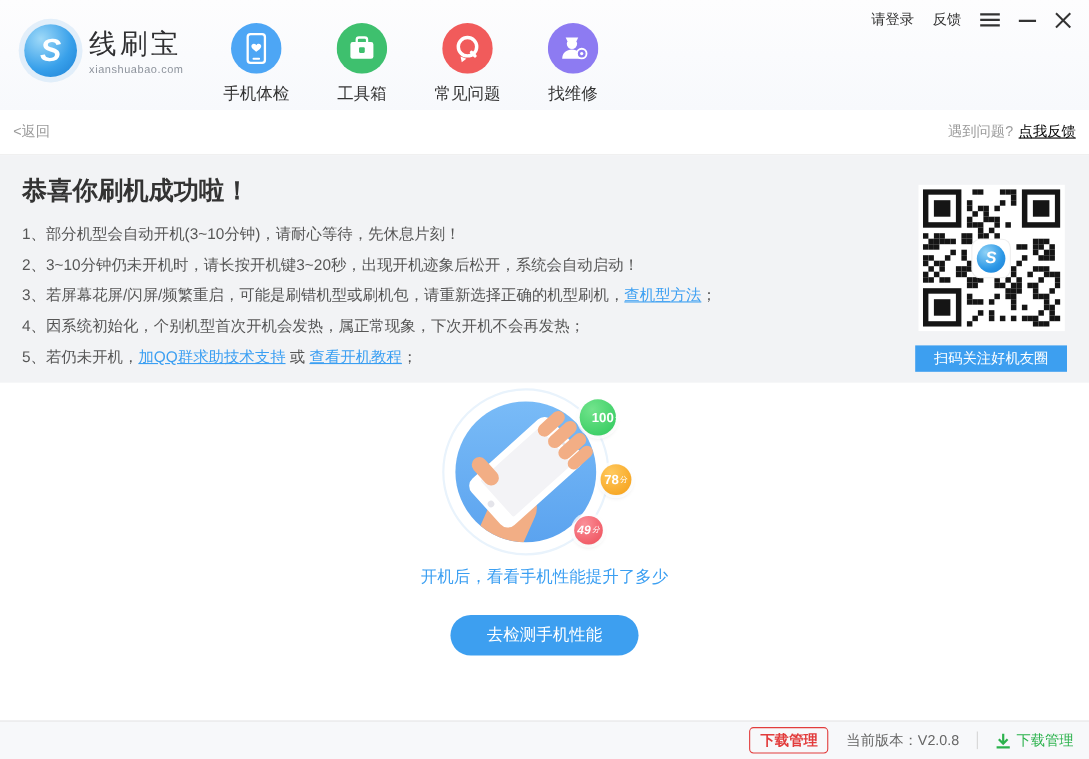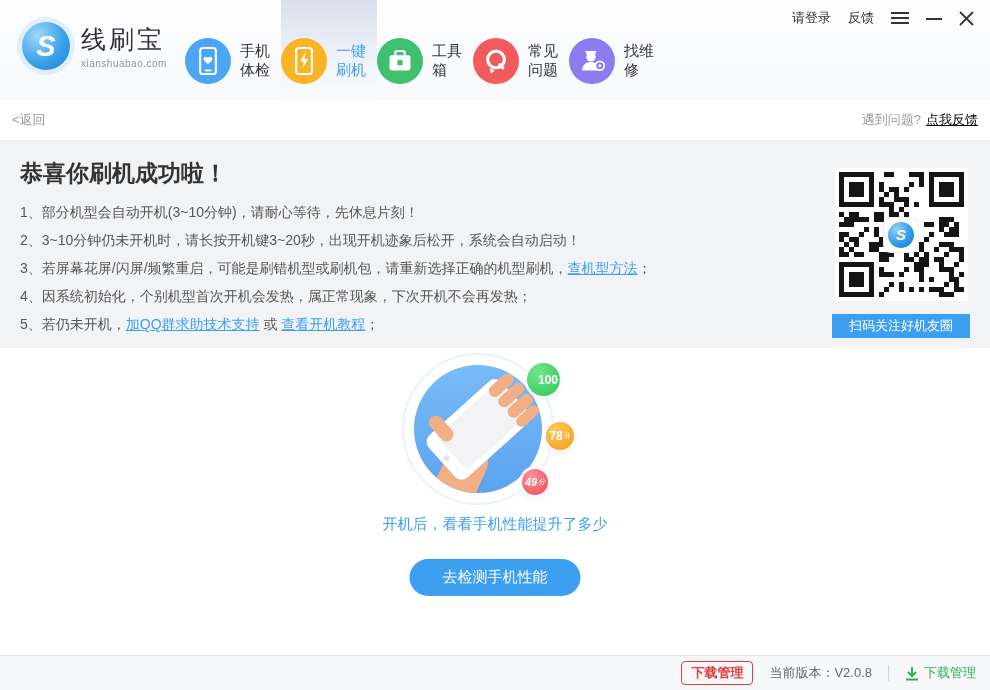--- a/index.html
+++ b/index.html
@@ -13,21 +13,21 @@
   .logo { position:absolute; left:22px; top:22px; display:flex; align-items:center; gap:11px; }
   .logo-badge { width:48px; height:48px; border-radius:50%;
     background:radial-gradient(circle at 32% 28%, #9ed9f8, #38a0ea 58%, #1b7fd4);
     color:#fff; font-size:29px; font-weight:bold; font-style:italic;
     display:flex; align-items:center; justify-content:center;
     box-shadow:0 0 0 5px rgba(180,214,243,.35); }
   .logo-name { font-size:25px; color:#2f2f31; letter-spacing:3px; }
   .logo-domain { font-size:10px; color:#8d939c; margin-top:2px; letter-spacing:.5px; }
 
   .nav { position:absolute; left:185px; top:0; height:100px; display:flex; }
-  .nav-item { width:96px; height:100px; display:flex; flex-direction:row; align-items:center;
+  .nav-item { width:96px; height:100px; display:flex; flex-direction:column; align-items:center;
     padding-top:21px; gap:9px; cursor:pointer; }
   .nav-item.active { background:linear-gradient(#d9dfec 0%, #eef2f8 55%, #fbfcfe 100%); }
   .nav-label { font-size:15px; color:#333; }
   .nav-item.active .nav-label { color:#3b9ff2; }
   .nav-icon svg { width:46px; height:46px; display:block; }
 
   .win-controls { position:absolute; top:9px; right:16px; display:flex; align-items:center;
     gap:17px; font-size:13px; color:#333;justify-content:center; }
   .win-controls .txt { cursor:pointer; }
   .win-controls svg { display:block; cursor:pointer; }
@@ -107,30 +107,20 @@
       <div class="nav-item">
         <span class="nav-icon">
           <svg viewBox="0 0 44 44">
               <circle cx="22" cy="22" r="22" fill="#4da6f5"></circle>
             <rect x="14.5" y="9.5" width="15" height="25" rx="2.5" fill="none" stroke="#fff" stroke-width="2"></rect>
             <path d="M22 19.2c-1.4-2.1-4.3-1.2-4.3 1 0 1.8 2.4 3.3 4.3 4.8 1.9-1.5 4.3-3 4.3-4.8 0-2.2-2.9-3.1-4.3-1z" fill="#fff"></path>
             <line x1="19.5" y1="31" x2="24.5" y2="31" stroke="#fff" stroke-width="1.6" stroke-linecap="round"></line>
           </svg>
         </span>
         <span class="nav-label">手机体检</span>
-      </div>
-      <div class="nav-item active">
-        <span class="nav-icon">
-          <svg viewBox="0 0 44 44">
-              <circle cx="22" cy="22" r="22" fill="#f9b425"></circle>
-            <rect x="14.5" y="9.5" width="15" height="25" rx="2.5" fill="none" stroke="#fff" stroke-width="2"></rect>
-            <path d="M23.5 13.5 L18.5 22.5 L21.8 22.5 L20.5 29.5 L26 20 L22.5 20 Z" fill="#fff"></path>
-          </svg>
-        </span>
-        <span class="nav-label">一键刷机</span>
       </div>
       <div class="nav-item">
         <span class="nav-icon">
           <svg viewBox="0 0 44 44">
               <circle cx="22" cy="22" r="22" fill="#3ec06e"></circle>
             <rect x="17.5" y="12.5" width="9" height="6" rx="2" fill="none" stroke="#fff" stroke-width="2"></rect>
             <rect x="12" y="16.5" width="20" height="14.5" rx="2" fill="#fff"></rect>
             <rect x="19.5" y="21" width="5" height="5" rx="1" fill="#3ec06e"></rect>
           </svg>
         </span>

